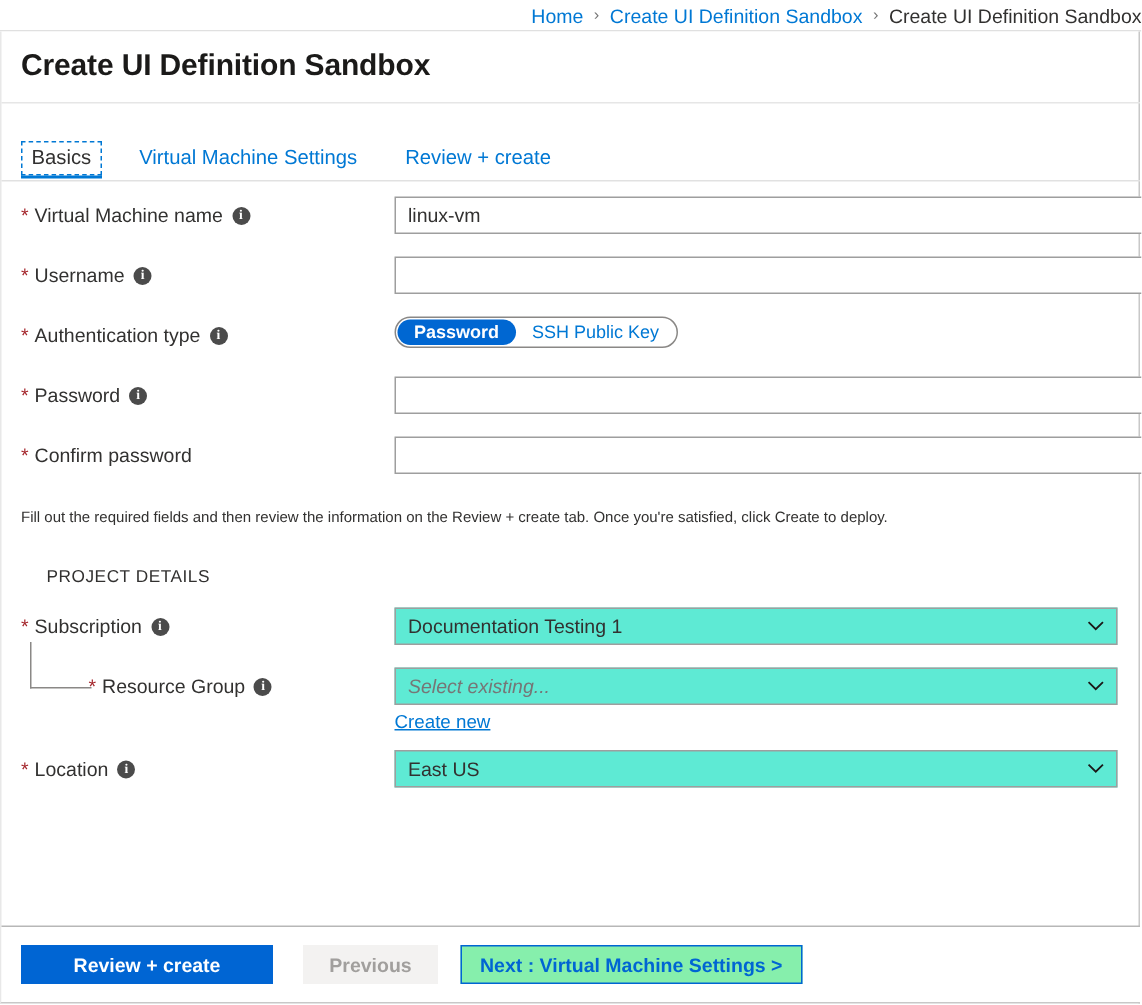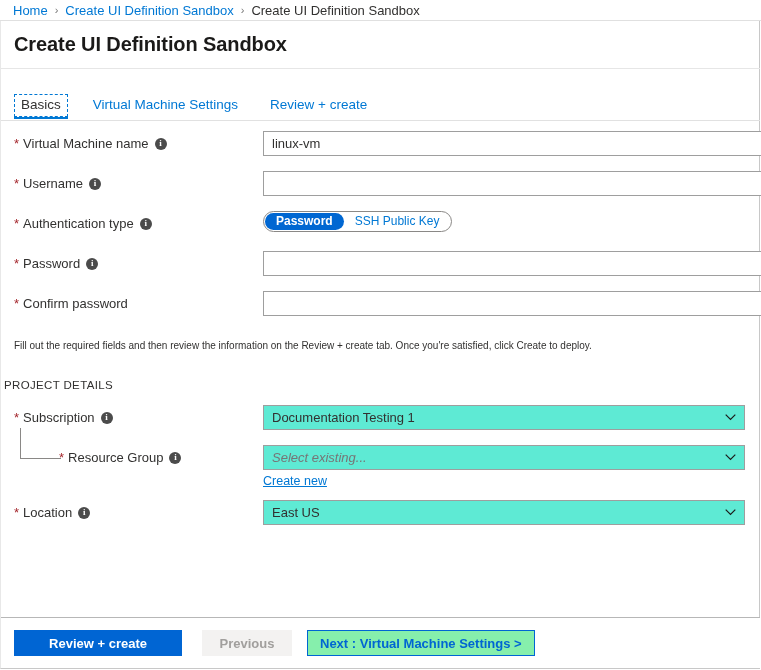--- a/index.html
+++ b/index.html
@@ -28,20 +28,21 @@
     left: 0; top: 0;
     width: 761px;
     height: 21px;
     display: flex;
     align-items: center;
     padding-left: 13px;
     box-sizing: border-box;
     background: #ffffff;
     border-bottom: 1px solid #e0e0e0;
     font-size: 13px;
+    justify-content: flex-end;
   }
   .crumb-link {
     color: #0078d4;
     cursor: pointer;
     white-space: nowrap;
   }
   .crumb-current {
     color: #323130;
     white-space: nowrap;
   }
@@ -277,21 +278,21 @@
   
   .para {
     padding: 0 14px 0 13px;
     font-size: 10px;
     line-height: 19px;
     color: #323130;
     margin-top: 14px;
     max-width: 722px;
   }
   .section-head {
-    padding-left: 3px;
+    padding-left: 30px;
     margin-top: 24px;
     margin-bottom: 14px;
     font-size: 11.5px;
     letter-spacing: 0.35px;
     color: #323130;
   }
 
   
   .footer-rule {
     position: absolute;

